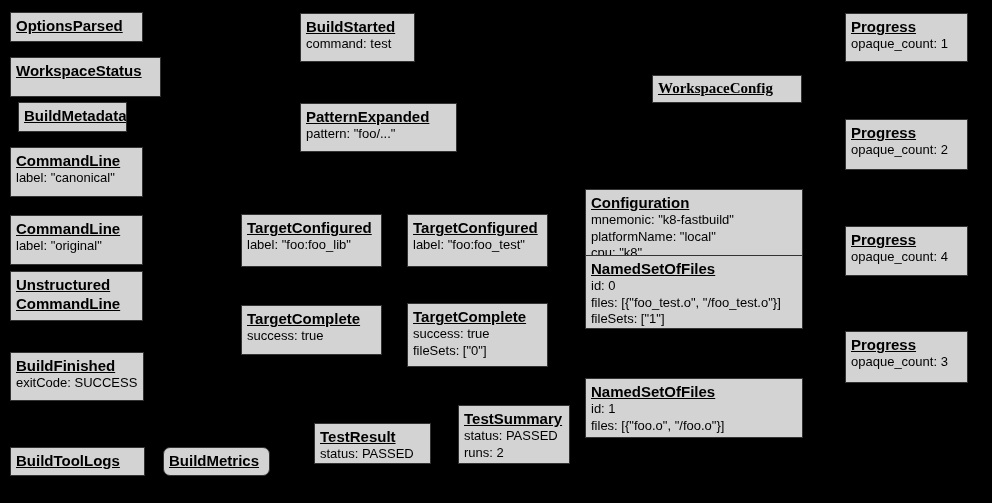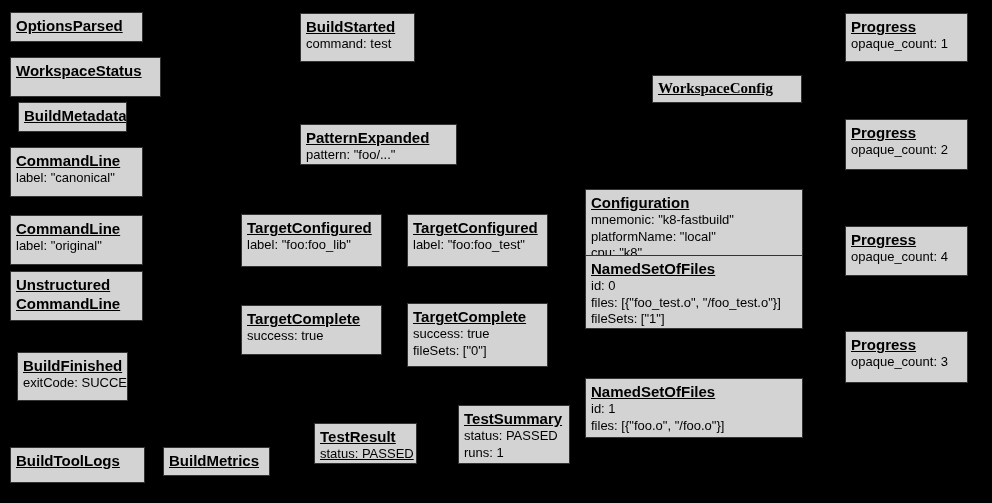--- a/index.html
+++ b/index.html
@@ -61,63 +61,63 @@
       <div class="node-attr">label: "canonical"</div>
     </div>
     <div class="node" style="left: 10px; top: 215px; width: 133px; height: 50px;">
       <div class="node-title">CommandLine</div>
       <div class="node-attr">label: "original"</div>
     </div>
     <div class="node" style="left: 10px; top: 271px; width: 133px; height: 50px;">
       <div class="node-title">Unstructured</div>
       <div class="node-title">CommandLine</div>
     </div>
-    <div class="node" style="left: 17px; top: 352px; width: 111px; height: 49px;">
+    <div class="node" style="left: 10px; top: 352px; width: 134px; height: 49px;">
       <div class="node-title">BuildFinished</div>
       <div class="node-attr">exitCode: SUCCESS</div>
     </div>
-    <div class="node" style="left: 10px; top: 447px; width: 135px; height: 36px;">
+    <div class="node" style="left: 10px; top: 447px; width: 135px; height: 29px;">
       <div class="node-title">BuildToolLogs</div>
     </div>
-    <div class="node" style="left: 163px; top: 447px; width: 107px; height: 29px;">
+    <div class="node" style="left: 163px; top: 447px; width: 107px; height: 29px; border-radius: 7px;">
       <div class="node-title">BuildMetrics</div>
     </div>
     <div class="node" style="left: 300px; top: 13px; width: 115px; height: 49px;">
       <div class="node-title">BuildStarted</div>
       <div class="node-attr">command: test</div>
     </div>
-    <div class="node" style="left: 300px; top: 124px; width: 157px; height: 41px;">
+    <div class="node" style="left: 300px; top: 103px; width: 157px; height: 49px;">
       <div class="node-title">PatternExpanded</div>
       <div class="node-attr">pattern: "foo/..."</div>
     </div>
     <div class="node" style="left: 241px; top: 214px; width: 141px; height: 53px;">
       <div class="node-title">TargetConfigured</div>
       <div class="node-attr">label: "foo:foo_lib"</div>
     </div>
     <div class="node" style="left: 407px; top: 214px; width: 141px; height: 53px;">
       <div class="node-title">TargetConfigured</div>
       <div class="node-attr">label: "foo:foo_test"</div>
     </div>
     <div class="node" style="left: 241px; top: 305px; width: 141px; height: 50px;">
       <div class="node-title">TargetComplete</div>
       <div class="node-attr">success: true</div>
     </div>
     <div class="node" style="left: 407px; top: 303px; width: 141px; height: 64px;">
       <div class="node-title">TargetComplete</div>
       <div class="node-attr">success: true</div>
       <div class="node-attr">fileSets: ["0"]</div>
     </div>
-    <div class="node" style="left: 314px; top: 423px; width: 103px; height: 41px; text-decoration: underline;">
+    <div class="node" style="left: 314px; top: 423px; width: 117px; height: 41px;">
       <div class="node-title">TestResult</div>
       <div class="node-attr">status: PASSED</div>
     </div>
     <div class="node" style="left: 458px; top: 405px; width: 112px; height: 59px;">
       <div class="node-title">TestSummary</div>
       <div class="node-attr">status: PASSED</div>
-      <div class="node-attr">runs: 1</div>
+      <div class="node-attr">runs: 2</div>
     </div>
     <div class="node" style="left: 652px; top: 75px; width: 150px; height: 28px; font-family: Liberation Serif, serif;">
       <div class="node-title">WorkspaceConfig</div>
     </div>
     <div class="node" style="left: 585px; top: 157px; width: 218px; height: 73px; margin-top: 32px;">
       <div class="node-title">Configuration</div>
       <div class="node-attr">mnemonic: "k8-fastbuild"</div>
       <div class="node-attr">platformName: "local"</div>
       <div class="node-attr">cpu: "k8"</div>
     </div>

